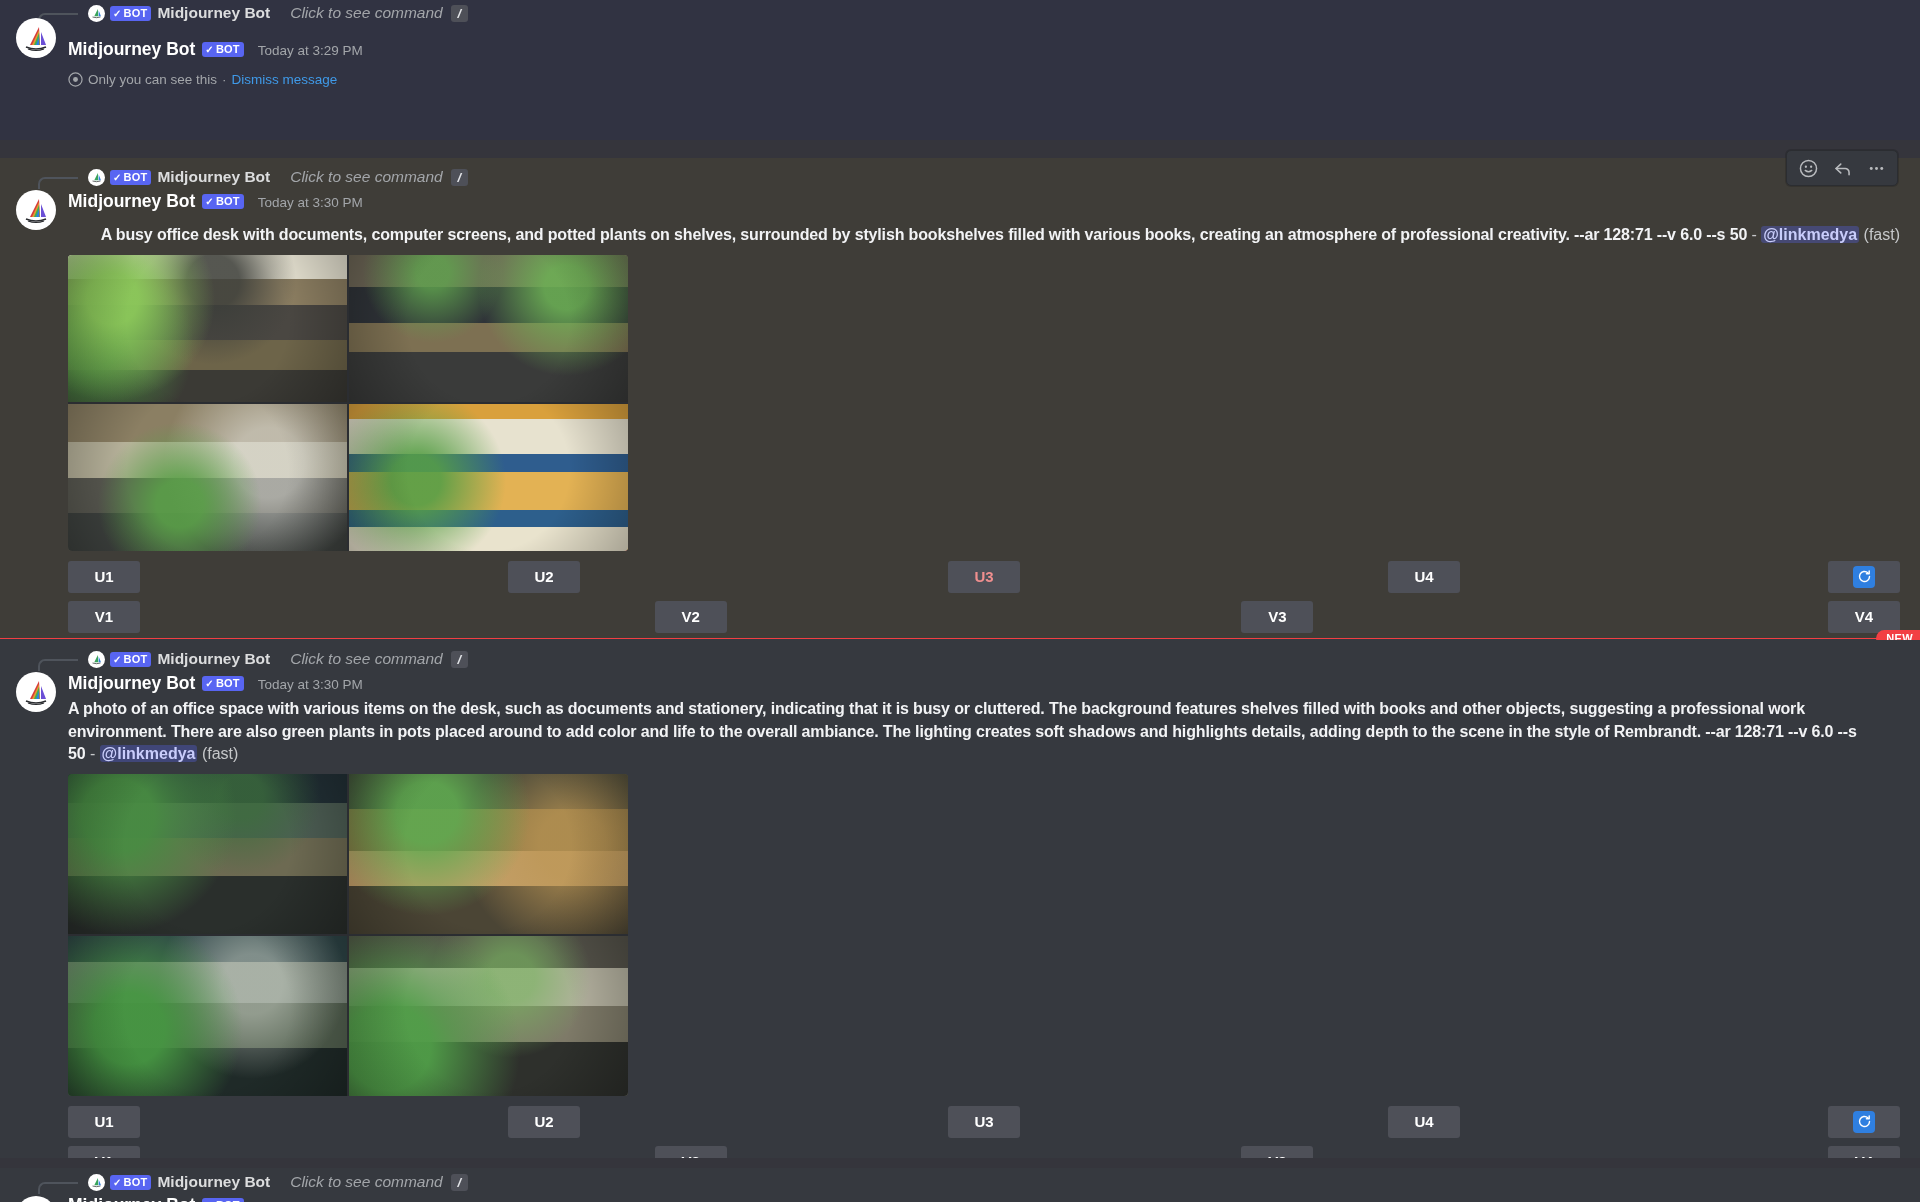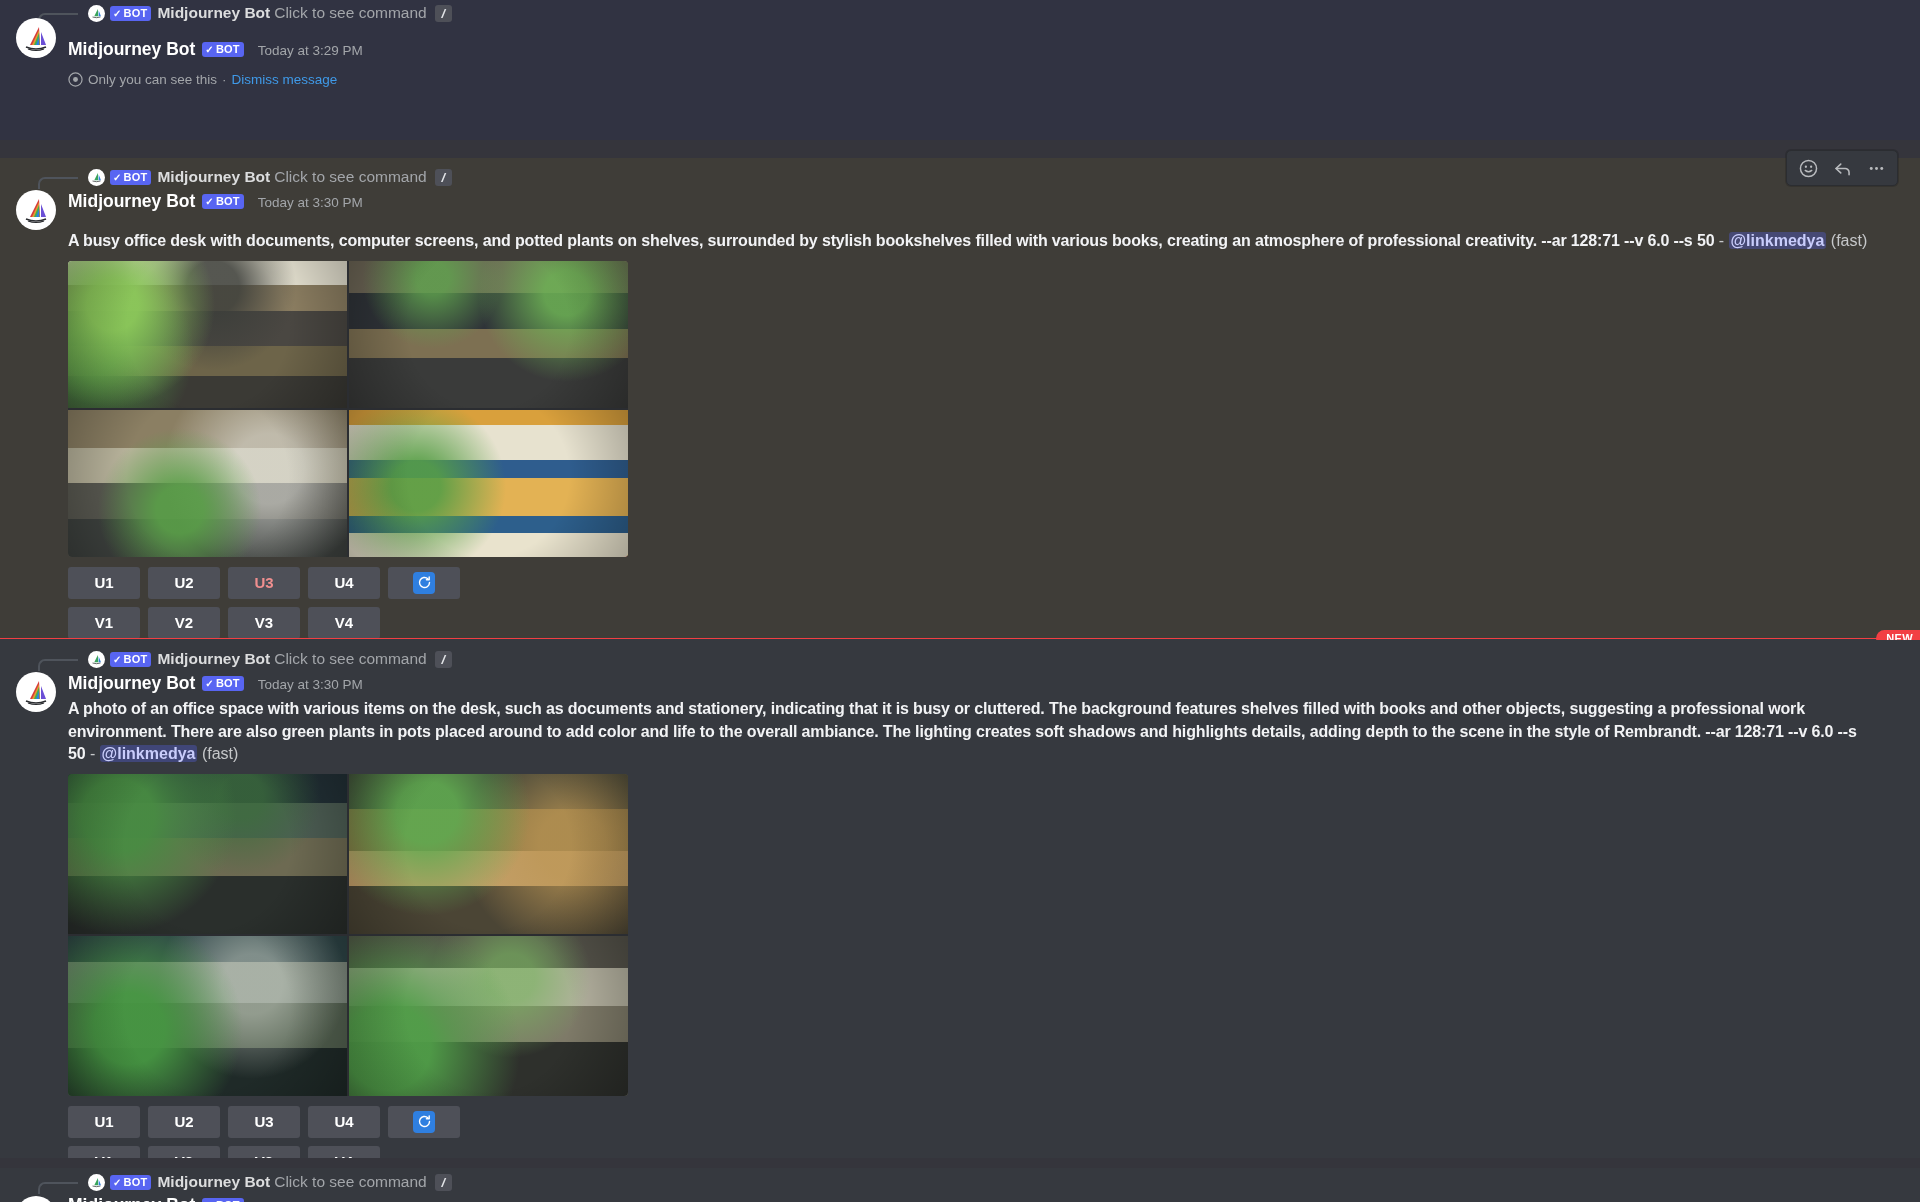--- a/index.html
+++ b/index.html
@@ -45,21 +45,21 @@
   .bot-tag {
     background: #5865f2; color: #fff;
     font-size: 11px; font-weight: 700;
     border-radius: 3px; padding: 1px 4px 1px 3px;
     display: inline-flex; align-items: center; gap: 2px;
     letter-spacing: .2px; line-height: 13px;
     flex: 0 0 auto;
   }
   .bot-tag .chk { font-size: 10px; }
   .reply-name { color: #dcddde; font-weight: 600; margin-left: 6px; font-size: 15.5px; }
-  .reply-cmd  { color: #a3a6aa; margin-left: 4px; font-size: 15.5px; }
+  .reply-cmd  { color: #a3a6aa; font-style: italic; margin-left: 20px; font-size: 15.5px; }
   .slash-chip {
     margin-left: 8px; width: 17px; height: 17px;
     background: #4e5058; border-radius: 3px;
     display: inline-flex; align-items: center; justify-content: center;
     color: #e3e5e8; font-size: 13px; font-weight: 700; font-style: italic;
     line-height: 1;
   }
 
   .avatar {
     position: absolute; left: 16px;
@@ -170,21 +170,21 @@
       repeating-linear-gradient(0deg,#8e8a76 0 15px,#6b6756 15px 19px);
   }
   .cell::after {
     content: ""; position: absolute; inset: 0;
     background: radial-gradient(circle at 50% 45%, rgba(0,0,0,0) 0 50%, rgba(0,0,0,.28) 100%);
     pointer-events: none;
   }
 
   
   .action-rows { margin-top: 10px; }
-  .action-row { display: flex; gap: 8px; margin-bottom: 8px; }
+  .action-row { display: flex; gap: 8px; margin-bottom: 8px; justify-content: space-between; }
   .act {
     width: 72px; height: 32px;
     background: #4e5058; border: none; border-radius: 3px;
     color: #fff; font-family: inherit; font-size: 15px; font-weight: 600;
     cursor: pointer;
     display: inline-flex; align-items: center; justify-content: center;
   }
   .act.hl { color: #f08f8f; }
   .act-icon { width: 72px; }
   .reroll-glyph {
@@ -352,21 +352,21 @@
   <div class="msg-body" style="padding-top:2px;">
     <div class="author-line">
       <span class="author">Midjourney Bot</span>
       <span class="bot-tag">
         <span class="chk">✓</span>
         <span>BOT</span>
       </span>
       <span class="timestamp">Today at 3:30 PM</span>
     </div>
 
-    <div class="content" style="margin-top:16px;">
+    <div class="content" style="margin-top:10px;text-align:right;">
       <span class="prompt-text">A busy office desk with documents, computer screens, and potted plants on shelves, surrounded by stylish bookshelves filled with various books, creating an atmosphere of professional creativity. --ar 128:71 --v 6.0 --s 50</span>
       <span class="prompt-text dim">-</span>
       <span class="mention">@linkmedya</span>
       <span class="dim">(fast)</span>
     </div>
 
     <div class="grid">
       <div class="cell sc-a"></div>
       <div class="cell sc-b"></div>
       <div class="cell sc-c"></div>

